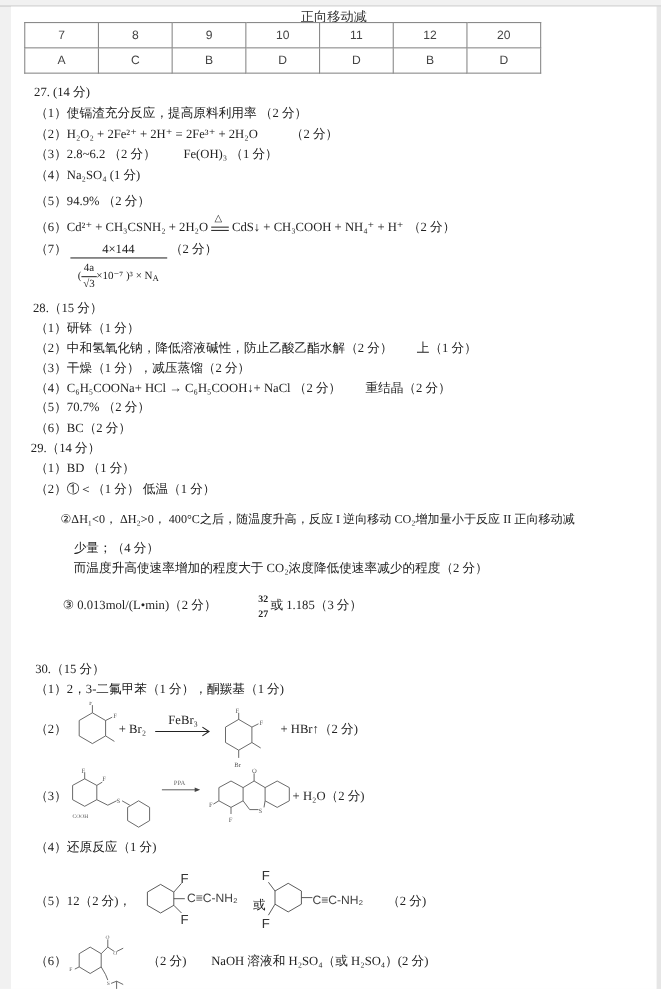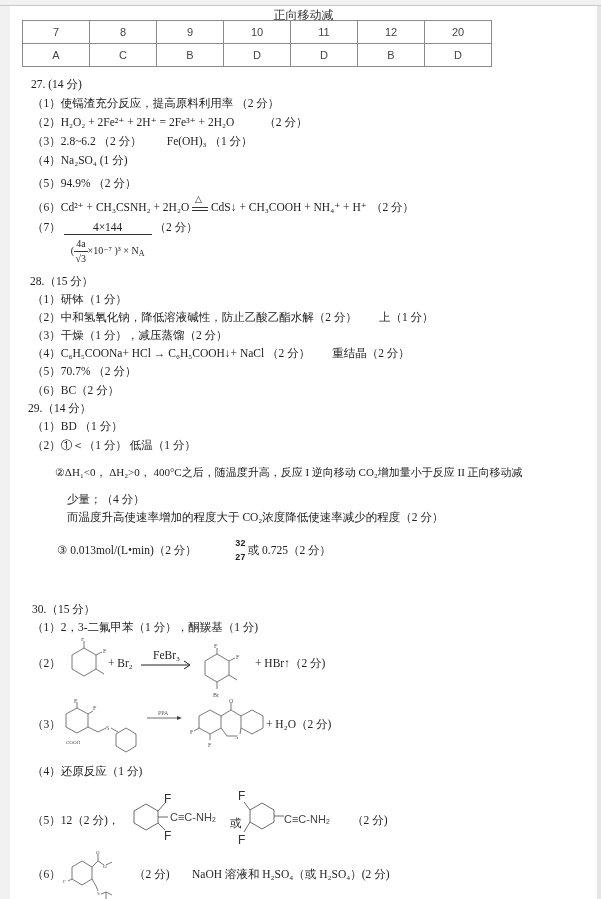--- a/index.html
+++ b/index.html
@@ -93,21 +93,21 @@
   <div class="ln" style="left:22px;top:358px">（5）70.7% （2 分）</div>
   <div class="ln" style="left:22px;top:377px">（6）BC（2 分）</div>
 
   <div class="ln" style="left:18px;top:395px">29.（14 分）</div>
   <div class="ln" style="left:22px;top:413px">（1）BD （1 分）</div>
   <div class="ln" style="left:22px;top:432px">（2）①＜（1 分） 低温（1 分）</div>
   <div class="ln" style="left:45px;top:459px;font-size:11px">②ΔH₁&lt;0， ΔH₂&gt;0， 400°C之后，随温度升高，反应 I 逆向移动 CO₂增加量小于反应 II 正向移动减</div>
   <div class="ln" style="left:57px;top:486px">少量；（4 分）</div>
   <div class="ln" style="left:57px;top:504px">而温度升高使速率增加的程度大于 CO₂浓度降低使速率减少的程度（2 分）</div>
   <div class="ln" style="left:47px;top:531px">
-    <span>③ 0.013mol/(L•min)（2 分）</span><span class="gap" style="width:36px"></span><span class="frac" style="font-size:9px;font-weight:bold;font-family:Liberation Mono, monospace"><span class="num" style="border-bottom:none">32</span><span class="den">27</span></span><span>或 0.725（2 分）</span>
+    <span>③ 0.013mol/(L•min)（2 分）</span><span class="gap" style="width:36px"></span><span class="frac" style="font-size:9px;font-weight:bold;font-family:Liberation Serif, serif"><span class="num" style="border-bottom:none">32</span><span class="den">27</span></span><span>或 1.185（3 分）</span>
   </div>
 
   <div class="ln" style="left:22px;top:596px">30.（15 分）</div>
   <div class="ln" style="left:22px;top:614px">（1）2，3-二氟甲苯（1 分），酮羰基（1 分)</div>
 
   <div class="ln" style="left:22px;top:650px">（2）</div>
   <svg style="position:absolute;left:52px;top:632px" width="50" height="48">
     <polygon class="b" points="22,10 34,17 34,31 22,38 10,31 10,17"></polygon>
     <line class="b" x1="22" y1="10" x2="22" y2="3"></line>
       <line class="b" x1="34" y1="17" x2="40" y2="14"></line>

